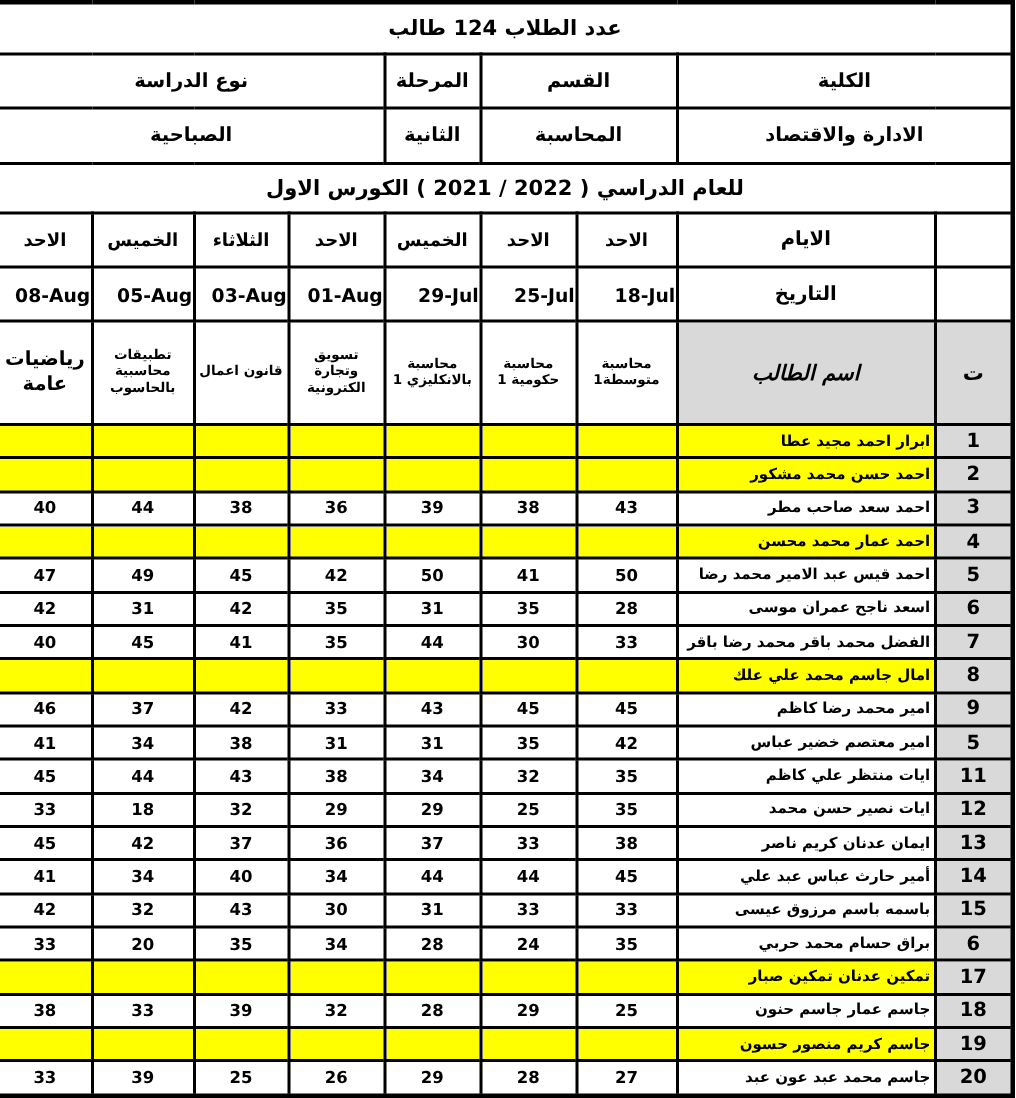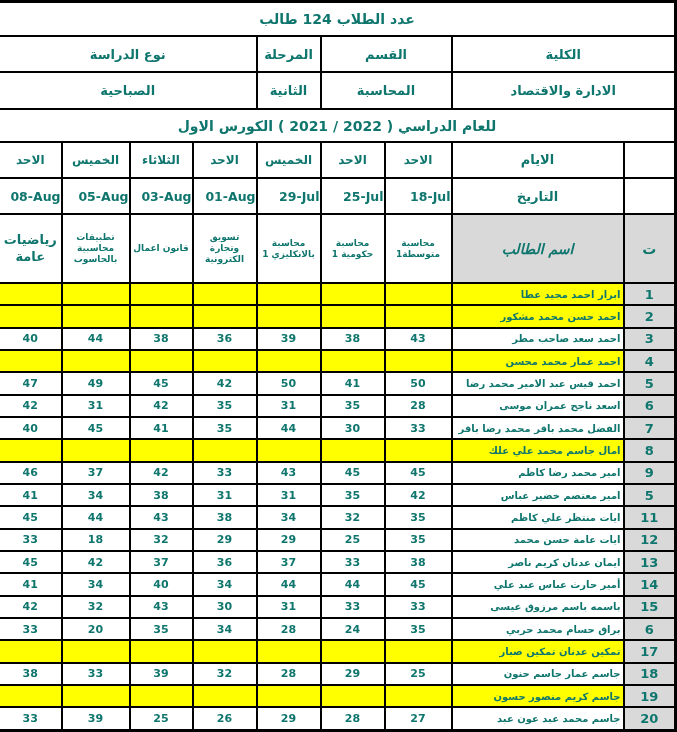--- a/index.html
+++ b/index.html
@@ -6,21 +6,21 @@
     --hl:#FFFF00;
     --gray:#D9D9D9;
     --border:#000000;
   }
   html,body{margin:0;padding:0;background:#fff;}
   .sheet{
     width:677px;height:732px;
     direction:rtl;
     font-family:"DejaVu Sans",sans-serif;
     font-weight:bold;
-    color:#0f766e;
+    color:#000000;
     background:#fff;
     overflow:hidden;
   }
   table.grid{
     border-collapse:collapse;
     table-layout:fixed;
     width:677px;height:732px;
     border:3px solid var(--border);
   }
   td{
@@ -259,21 +259,21 @@
           <td class="grade">35</td>
           <td class="grade">32</td>
           <td class="grade">34</td>
           <td class="grade">38</td>
           <td class="grade">43</td>
           <td class="grade">44</td>
           <td class="grade">45</td>
         </tr>
         <tr>
           <td class="serial">12</td>
-          <td class="sname">ايات عامة حسن محمد</td>
+          <td class="sname">ايات نصير حسن محمد</td>
           <td class="grade">35</td>
           <td class="grade">25</td>
           <td class="grade">29</td>
           <td class="grade">29</td>
           <td class="grade">32</td>
           <td class="grade">18</td>
           <td class="grade">33</td>
         </tr>
         <tr>
           <td class="serial">13</td>

